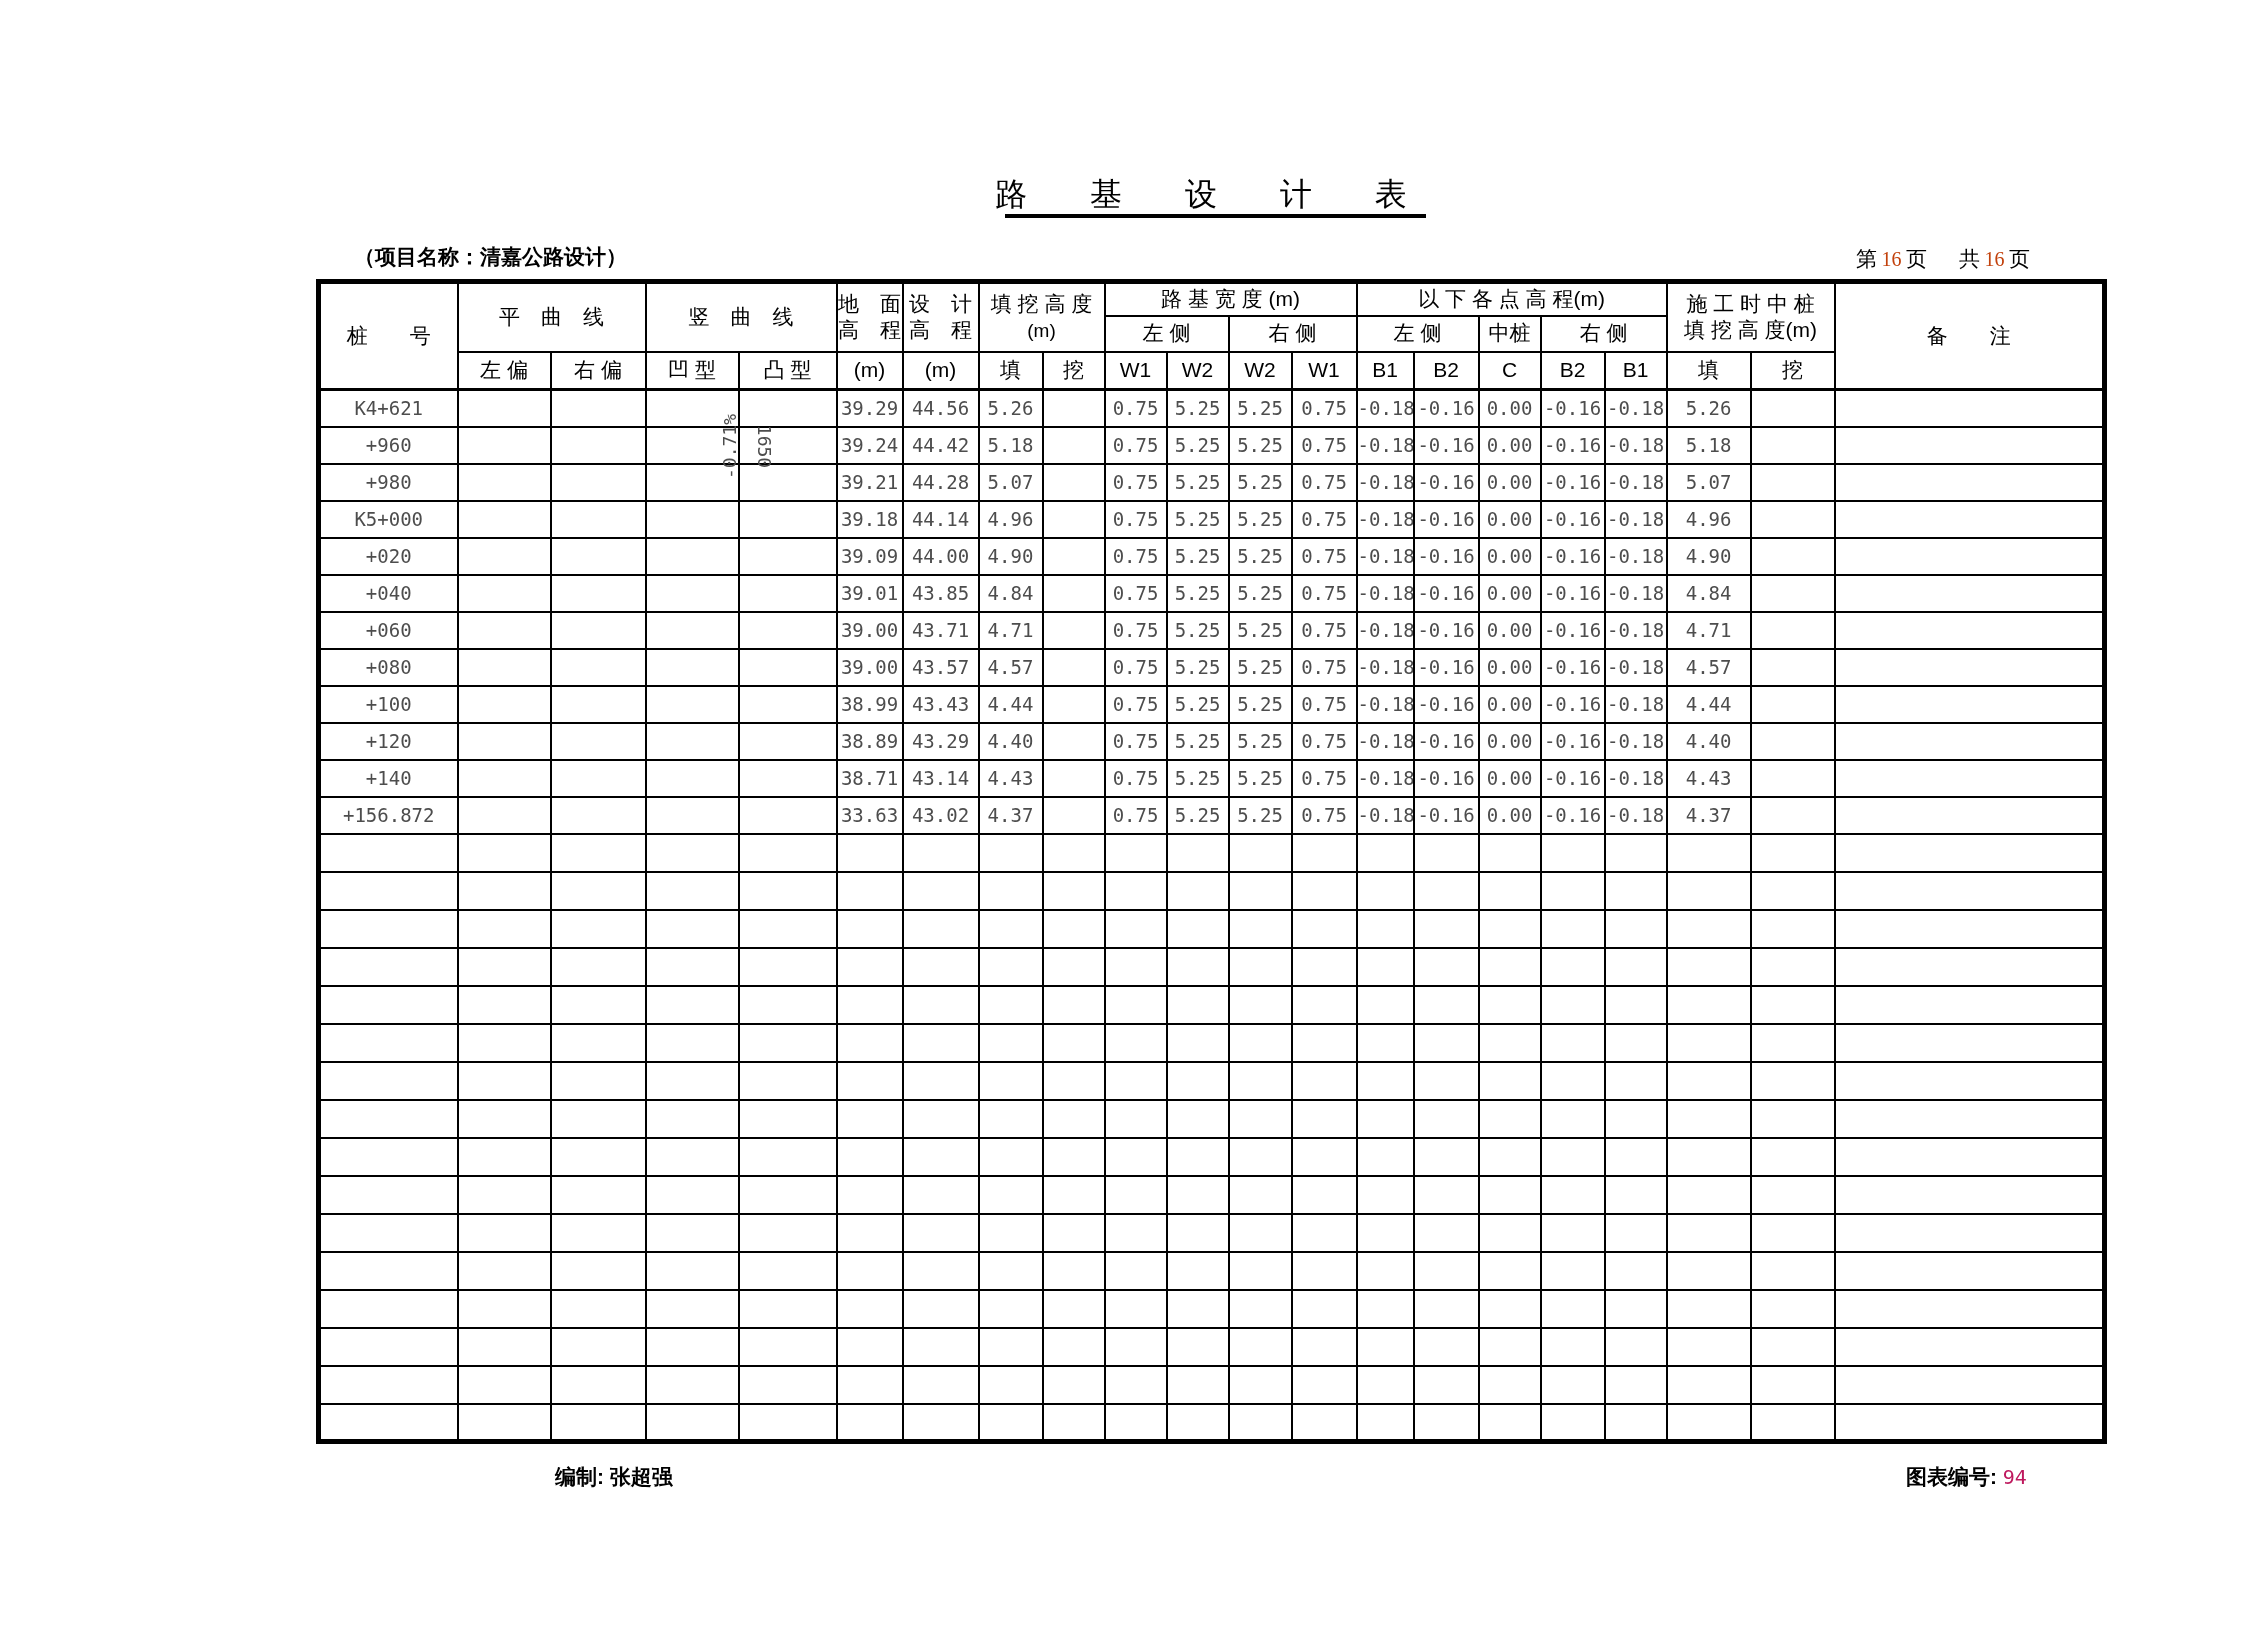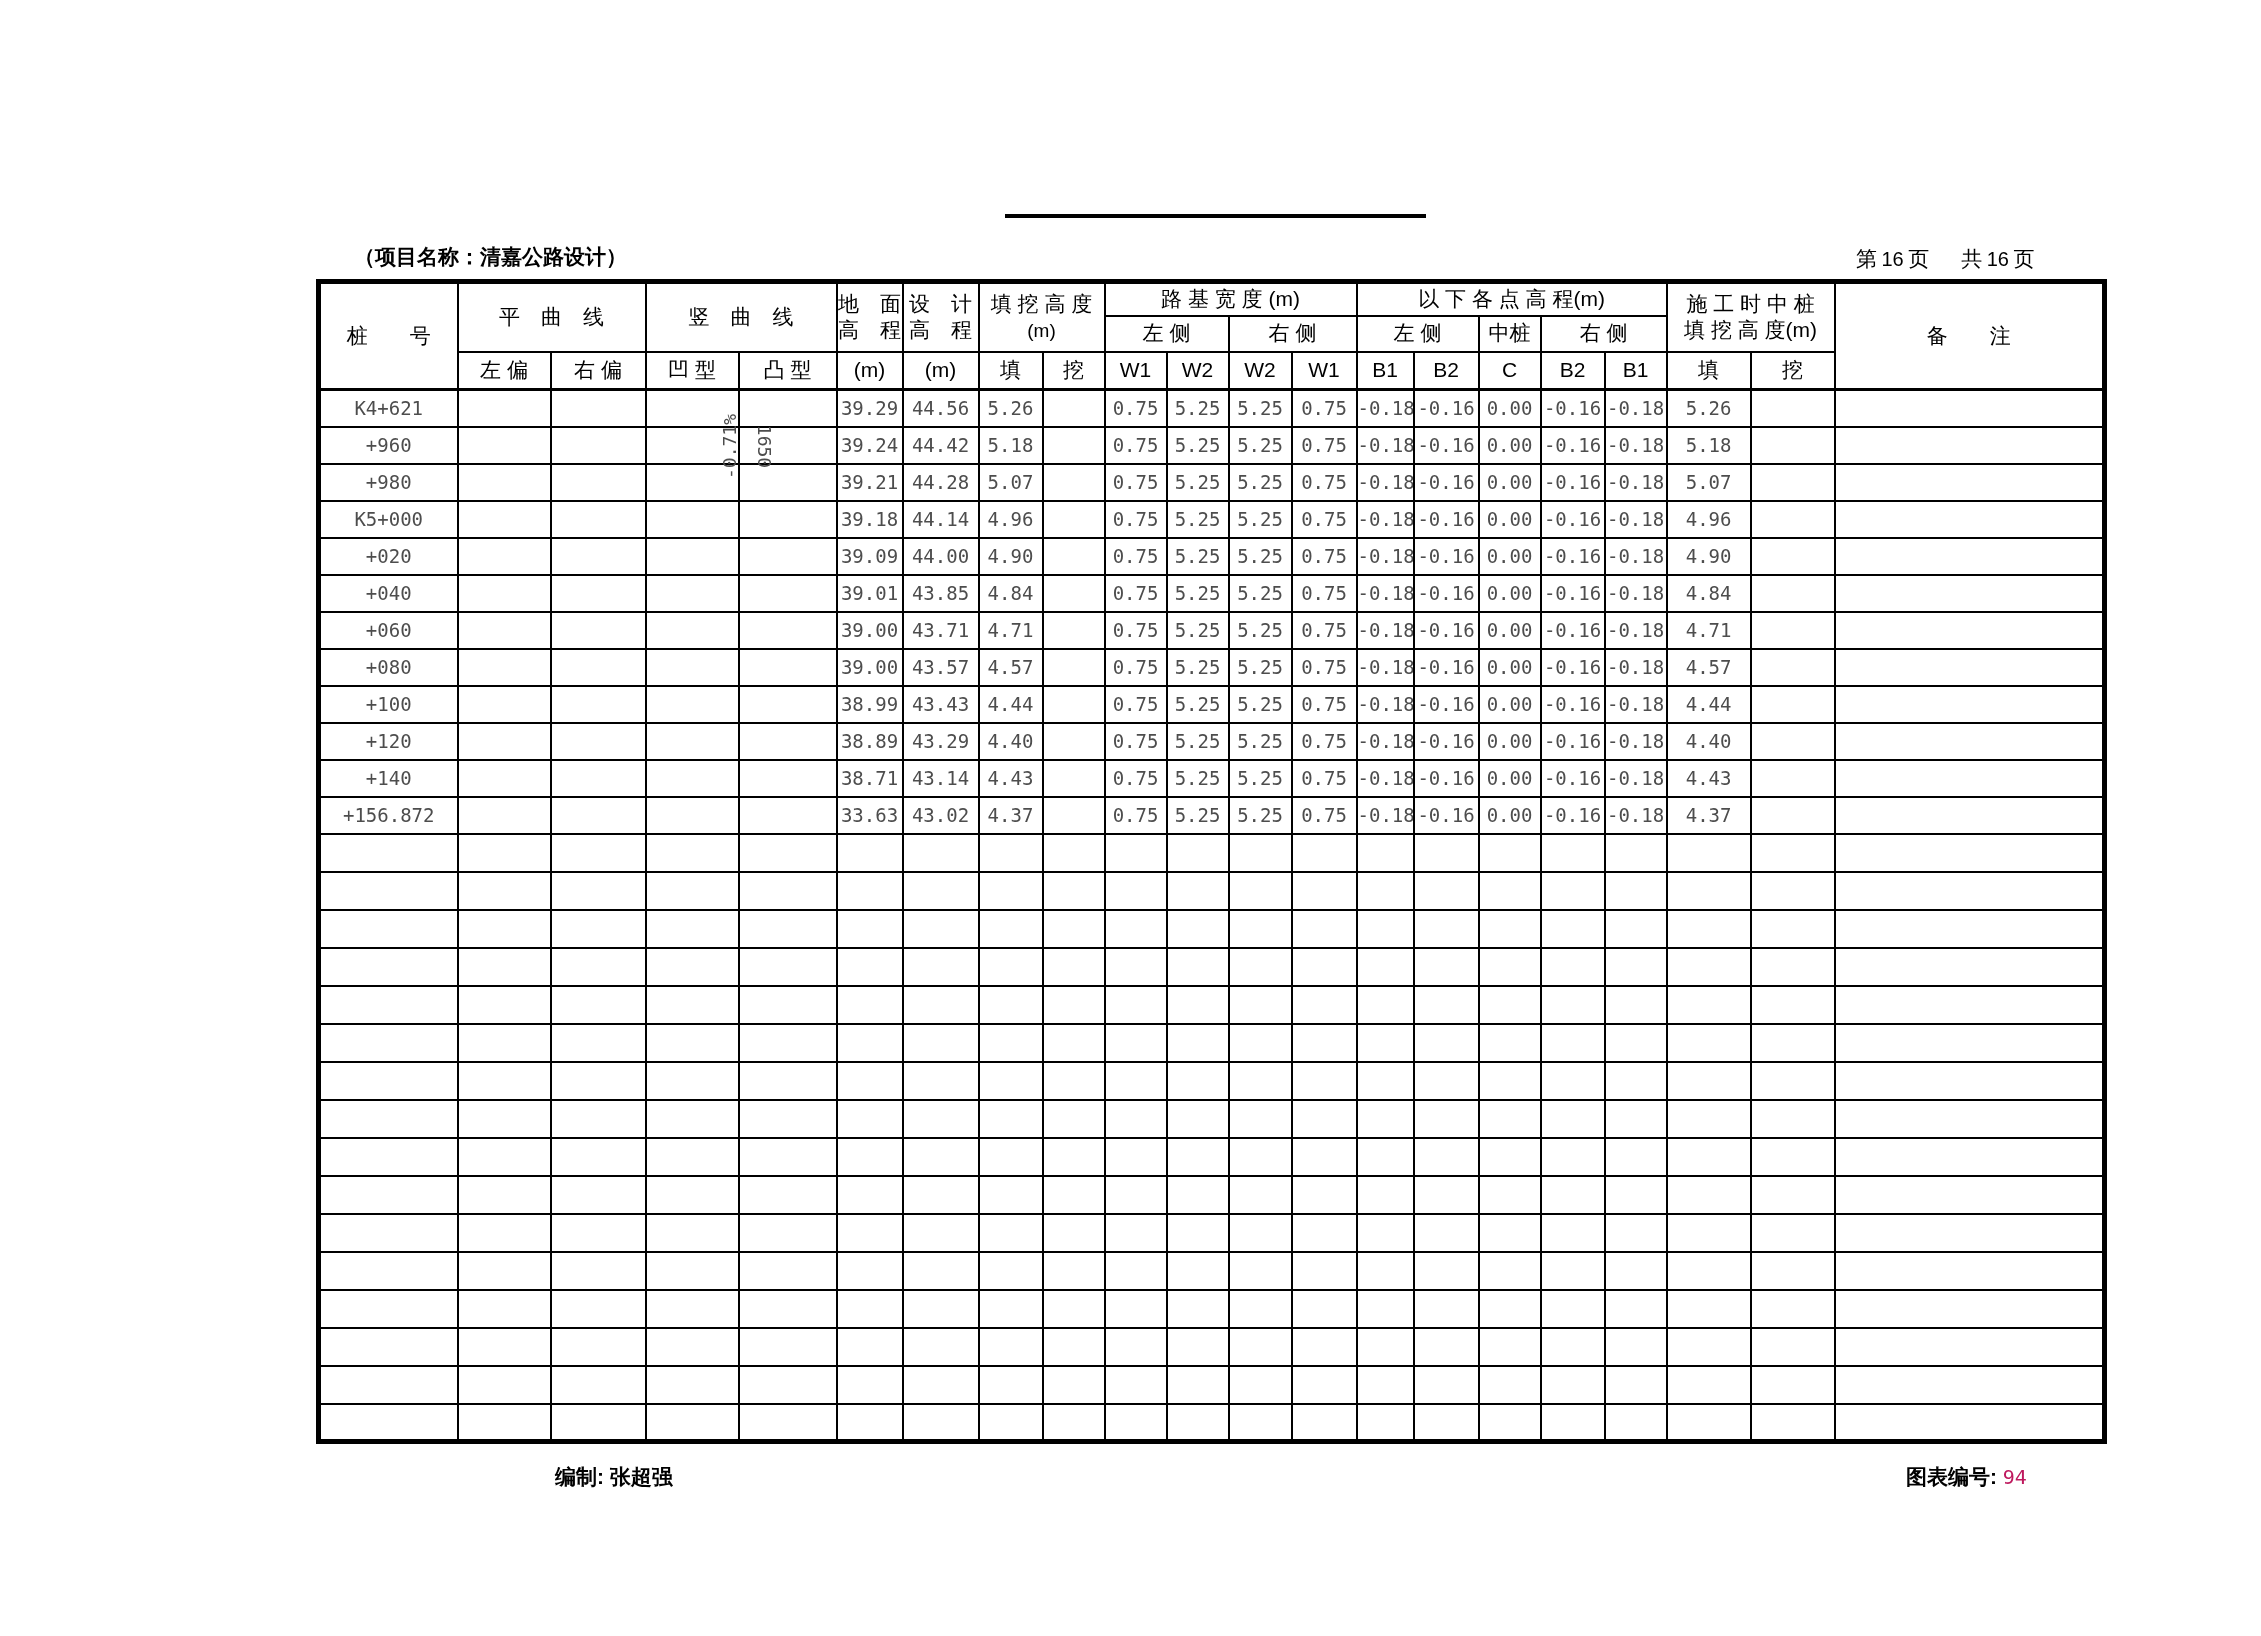--- a/index.html
+++ b/index.html
@@ -5,21 +5,21 @@
   html,body{margin:0;padding:0;background:#e8e8e8;}
   #page{position:relative;width:2316px;height:1637px;background:#ffffff;overflow:hidden;
         font-family:"Liberation Sans","DejaVu Sans",sans-serif;color:#000;}
   
   #title-wrap{position:absolute;left:986px;top:173px;width:457px;text-align:center;}
   #doc-title{font-size:32px;font-weight:400;letter-spacing:27px;white-space:pre;color:#000;}
   #title-underline{position:absolute;left:1005px;top:214px;width:421px;height:4.1px;background:#000;}
   
   #project-label{position:absolute;left:354px;top:243px;font-size:21px;font-weight:700;white-space:pre;}
   #pagination{position:absolute;left:1856px;top:245px;font-size:21px;white-space:pre;}
-  #pagination .num{font-family:Liberation Sans, sans-serif;font-size:20px;color:#000000;padding:0 4.5px;}
+  #pagination .num{font-family:Liberation Serif, serif;font-size:20px;color:#c2410c;padding:0 4.5px;}
   #pagination .gap{display:inline-block;width:32px;}
   
   #design-table{position:absolute;left:316px;top:279px;border-collapse:collapse;table-layout:fixed;
                 width:1785px;}
   #design-table{border:5px solid #000;}
   #design-table th,#design-table td{border:2.3px solid #000;padding:0;text-align:center;vertical-align:middle;
                 overflow:hidden;}
   #design-table th{font-weight:400;font-size:21px;white-space:pre;line-height:1.25;}
   .unit{font-size:19px;}
   td.curve{border-top:none;border-bottom:none;}
@@ -37,20 +37,23 @@
   
   #footer-left{position:absolute;left:555px;top:1463px;font-size:21px;font-weight:700;white-space:pre;}
   #footer-right{position:absolute;left:1906px;top:1463px;font-size:21px;font-weight:700;white-space:pre;}
   .gray-num{font-family:"DejaVu Sans Mono",monospace;font-size:20px;font-weight:400;color:#be185d;}
 </style>
 </head>
 <body>
 
 <div id="page">
 
+  <div id="title-wrap">
+    <span id="doc-title">路 基 设 计 表</span>
+  </div>
   <div id="title-underline"></div>
 
   <div id="project-label">（项目名称：清嘉公路设计）</div>
 
   <div id="pagination"><span>第</span><span class="num">16</span><span>页</span><span class="gap"></span><span>共</span><span class="num">16</span><span>页</span></div>
 
   <table id="design-table">
     <colgroup>
       <col style="width:139px">
         <col style="width:93px">

